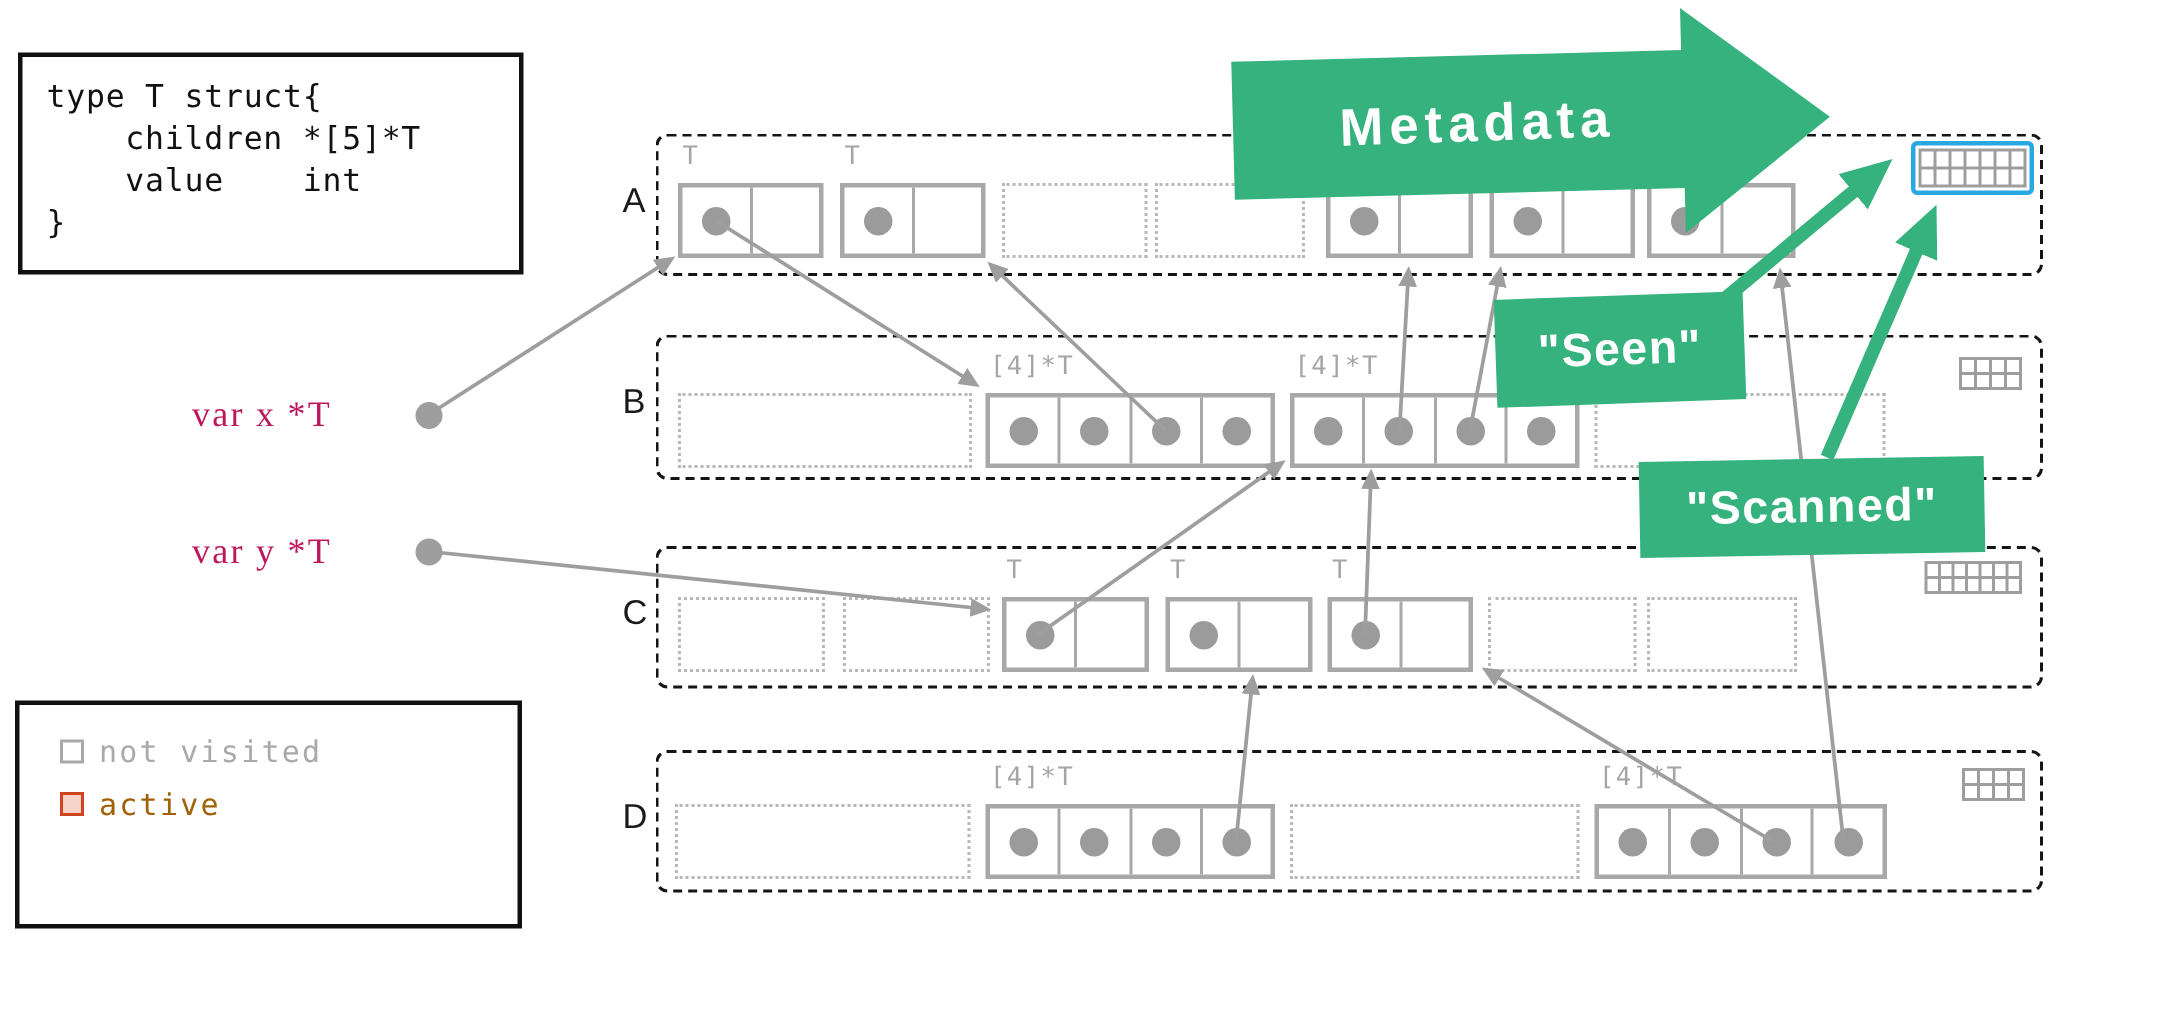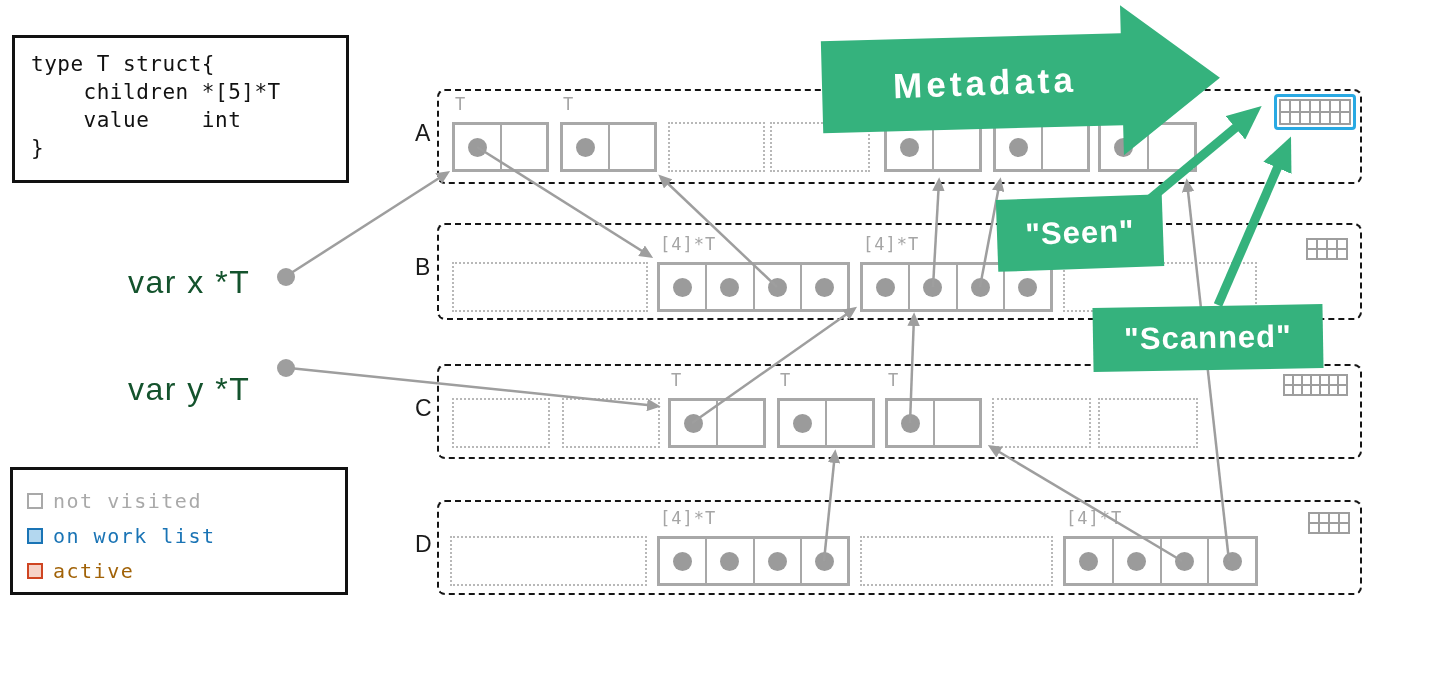--- a/index.html
+++ b/index.html
@@ -4,24 +4,24 @@
 <style>
   html,body{margin:0;padding:0;background:#fff;}
   body{width:1440px;height:675px;position:relative;font-family:"Liberation Sans",sans-serif;overflow:hidden;}
   #canvas{position:absolute;left:0;top:0;width:1440px;height:675px;}
 
   .code-box{position:absolute;left:12px;top:35px;width:337px;height:148px;border:3px solid #111;
     background:#fff;box-sizing:border-box;padding:12px 0 0 16px;
     font-family:"DejaVu Sans Mono",monospace;font-size:21px;line-height:28px;letter-spacing:.5px;
     white-space:pre;color:#111;}
 
-  .var-label{position:absolute;font-family:Liberation Sans, sans-serif;font-size:32px;letter-spacing:1.5px;color:#14532d;}
-
-  .legend-box{position:absolute;left:10px;top:467px;width:338px;height:128px;border:3px solid #111;
-    background:#fff;box-sizing:border-box;padding:20px 0 0 14px;}
+  .var-label{position:absolute;font-family:Liberation Serif, serif;font-size:24px;letter-spacing:1.5px;color:#be185d;}
+
+  .legend-box{position:absolute;left:10px;top:467px;width:338px;height:152px;border:3px solid #111;
+    background:#fff;box-sizing:border-box;padding:20px 0 0 27px;}
   .legend-item{display:flex;align-items:center;height:22px;margin-bottom:13px;}
   .swatch{width:12px;height:12px;border-width:2.5px;border-style:solid;box-sizing:content-box;margin-right:10px;flex:0 0 auto;}
   .legend-label{font-family:"DejaVu Sans Mono",monospace;font-size:20px;letter-spacing:1.5px;line-height:22px;}
 
   .span-box{position:absolute;border:2px dashed #151515;border-radius:8px;box-sizing:border-box;z-index:1;}
   .span-letter{position:absolute;font-size:23px;color:#1a1a1a;z-index:1;}
   .heap-object{position:absolute;border:3px solid #a8a8a8;background:#fff;box-sizing:border-box;display:flex;z-index:1;}
   .cell{flex:1;position:relative;border-right:2px solid #a8a8a8;}
   .cell:last-child{border-right:none;}
   .dot{position:absolute;left:50%;top:50%;width:19px;height:19px;margin:-9.5px 0 0 -9.5px;border-radius:50%;background:#9b9b9b;}
@@ -45,31 +45,27 @@
 </head>
 <body>
 
 <div id="canvas">
   <div class="code-box">type T struct{
     children *[5]*T
     value    int
 }</div>
   <div id="vars">
       <div class="var-label" style="position: absolute; left: 128px; top: 264px;">var x *T</div>
-      <div class="var-label" style="position: absolute; left: 128px; top: 371px;">var y *T</div>
+      <div class="var-label" style="position: absolute; left: 128px; top: 355px;">var y *T</div>
     </div>
   <div class="legend-box">
       <div id="legend-items">
         <div class="legend-item">
           <div class="swatch" style="border-color: rgb(169, 169, 169); background: rgb(255, 255, 255);"></div>
           <div class="legend-label" style="color: rgb(169, 169, 169);">not visited</div>
-        </div>
-        <div class="legend-item">
-          <div class="swatch" style="border-color: rgb(26, 116, 181); background: rgb(179, 215, 239);"></div>
-          <div class="legend-label" style="color: rgb(26, 116, 181);">on work list</div>
         </div>
         <div class="legend-item">
           <div class="swatch" style="border-color: rgb(207, 69, 34); background: rgb(246, 211, 200);"></div>
           <div class="legend-label" style="color: #a16207;">active</div>
         </div>
       </div>
     </div>
   <div id="spans">
       <div class="span-box" style="position: absolute; left: 437px; top: 89px; width: 925px; height: 95px;"></div>
       <div class="span-letter" style="position: absolute; left: 415px; top: 120px;">A</div>

